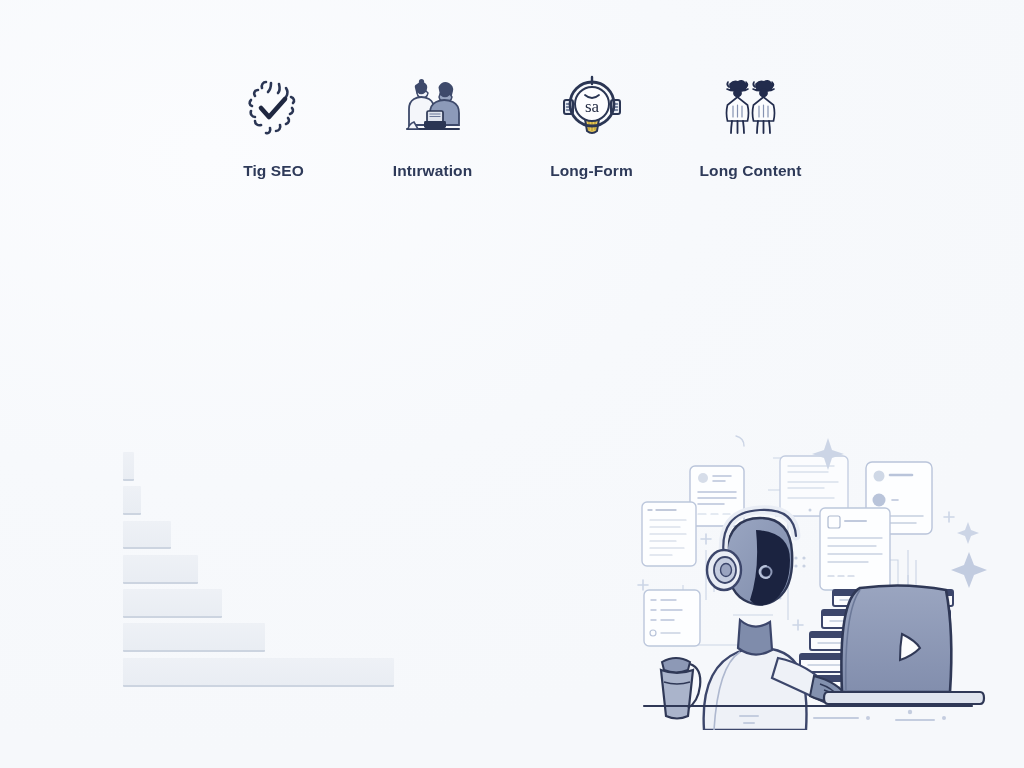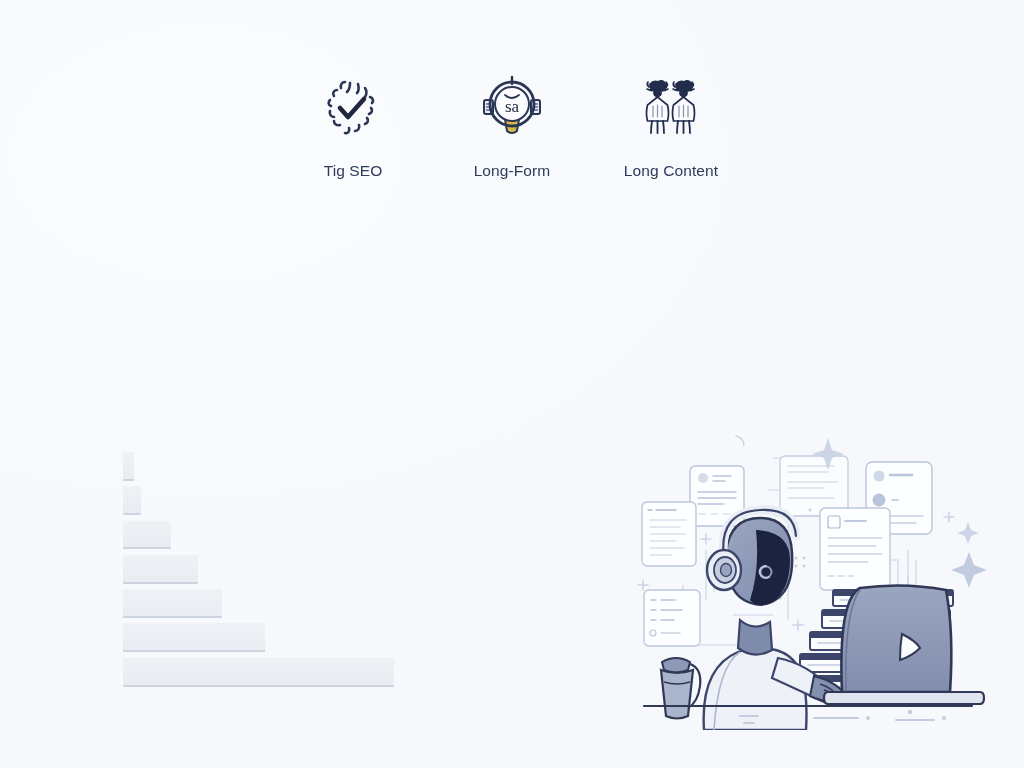--- a/index.html
+++ b/index.html
@@ -34,21 +34,21 @@
     align-items:center;
     gap:16px;
   }
   .feature-icon {
     width:80px; height:74px;
     display:flex; align-items:center; justify-content:center;
   }
   .feature-icon svg { display:block; }
   .feature-label {
     font-size:15.5px;
-    font-weight:400;
+    font-weight:700;
     letter-spacing:0.1px;
     color:#2e3a59;
     white-space:nowrap;
     text-align:center;
   }
 
   
   .watermark-chart {
     position:absolute;
     left:123px; top:452px;
@@ -95,20 +95,45 @@
             <path d="M17 23 c-2 -3 0 -6 3 -6"></path>
             <path d="M24 15 c-1 -3 1 -6 4 -6"></path>
           </g>
           <path d="M23 35 l8 9 16 -18" fill="none" stroke="#1f2740" stroke-width="4.6" stroke-linecap="round" stroke-linejoin="round"></path>
         </svg>
       </div>
       <div class="feature-label">Tig SEO</div>
     </div>
 
 
+    <div class="feature-item">
+      <div class="feature-icon">
+        <svg viewBox="0 0 72 72" width="72" height="72">
+
+          <path d="M20 11 q4 -4 8 -1 q3 2 2 6 l-1 3 q-1 4 -5 4 q-4 0 -5 -4 l-1 -4 q-1 -3 2 -4z" fill="#3e4a6b"></path>
+          <circle cx="24.5" cy="8.5" r="2.6" fill="#3e4a6b"></circle>
+          <path d="M20 18 q4 5 9 0 l2 2 q-1 5 -5.5 5 q-4.5 0 -5.5 -5z" fill="#f2f4f9" stroke="#3e4a6b" stroke-width="1.4"></path>
+          <path d="M17 26 q7 -4 15 0 q5 3 5 10 v16 h-25 v-16 q0 -7 5 -10z" fill="#f4f6fa" stroke="#3e4a6b" stroke-width="1.8"></path>
+
+          <path d="M42 13 q4 -6 10 -3 q5 3 4 8 l-1 4 q-1 4 -6 4 q-5 0 -6 -4 l-1 -5 q-1 -3 0 -4z" fill="#3e4a6b"></path>
+          <path d="M43 21 q5 5 10 0 l2 3 q-1 5 -6.5 5 q-5.5 0 -6.5 -5z" fill="#97a4c0" stroke="#3e4a6b" stroke-width="1.4"></path>
+          <path d="M39 29 q8 -4 17 0 q6 3 6 11 v12 h-29 v-12 q0 -8 6 -11z" fill="#8c9ab9" stroke="#3e4a6b" stroke-width="1.8"></path>
+
+          <rect x="30" y="38" width="16" height="11" rx="1.4" fill="#dfe4ee" stroke="#2b3654" stroke-width="1.7"></rect>
+          <g stroke="#6b789a" stroke-width="1">
+            <line x1="32.5" y1="41" x2="43.5" y2="41"></line>
+            <line x1="32.5" y1="43.5" x2="43.5" y2="43.5"></line>
+          </g>
+          <rect x="27" y="48" width="22" height="7" rx="1.4" fill="#2b3654"></rect>
+          <line x1="10" y1="56" x2="62" y2="56" stroke="#2b3654" stroke-width="2" stroke-linecap="round"></line>
+          <path d="M17 49 q-5 2 -6 7 h10z" fill="#f4f6fa" stroke="#3e4a6b" stroke-width="1.6"></path>
+        </svg>
+      </div>
+      <div class="feature-label">Intırwation</div>
+    </div>
 
     <div class="feature-item">
       <div class="feature-icon">
         <svg viewBox="0 0 72 72" width="72" height="72">
           <line x1="36" y1="4" x2="36" y2="11" stroke="#2b3654" stroke-width="2.4" stroke-linecap="round"></line>
           <rect x="8" y="27" width="9" height="14" rx="2" fill="#e9edf4" stroke="#2b3654" stroke-width="2"></rect>
           <rect x="55" y="27" width="9" height="14" rx="2" fill="#e9edf4" stroke="#2b3654" stroke-width="2"></rect>
           <g stroke="#5a6a8c" stroke-width="1.5" stroke-linecap="round">
             <line x1="10.5" y1="31" x2="14.5" y2="31"></line>
               <line x1="10.5" y1="34" x2="14.5" y2="34"></line>

